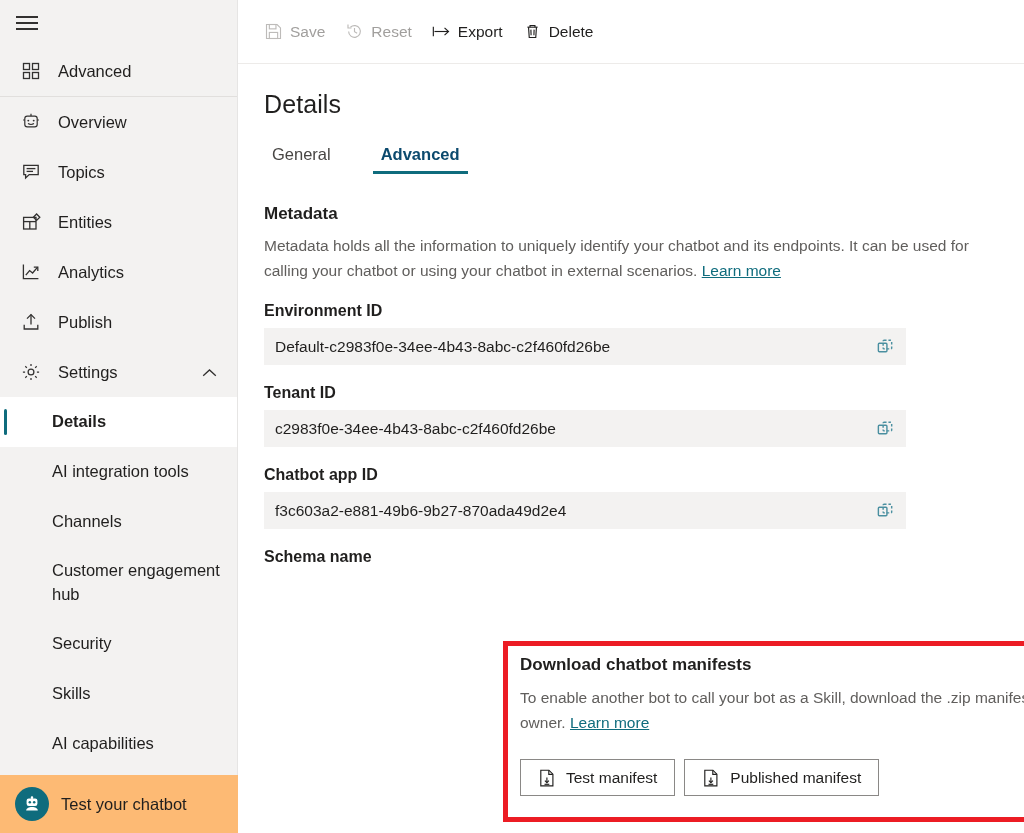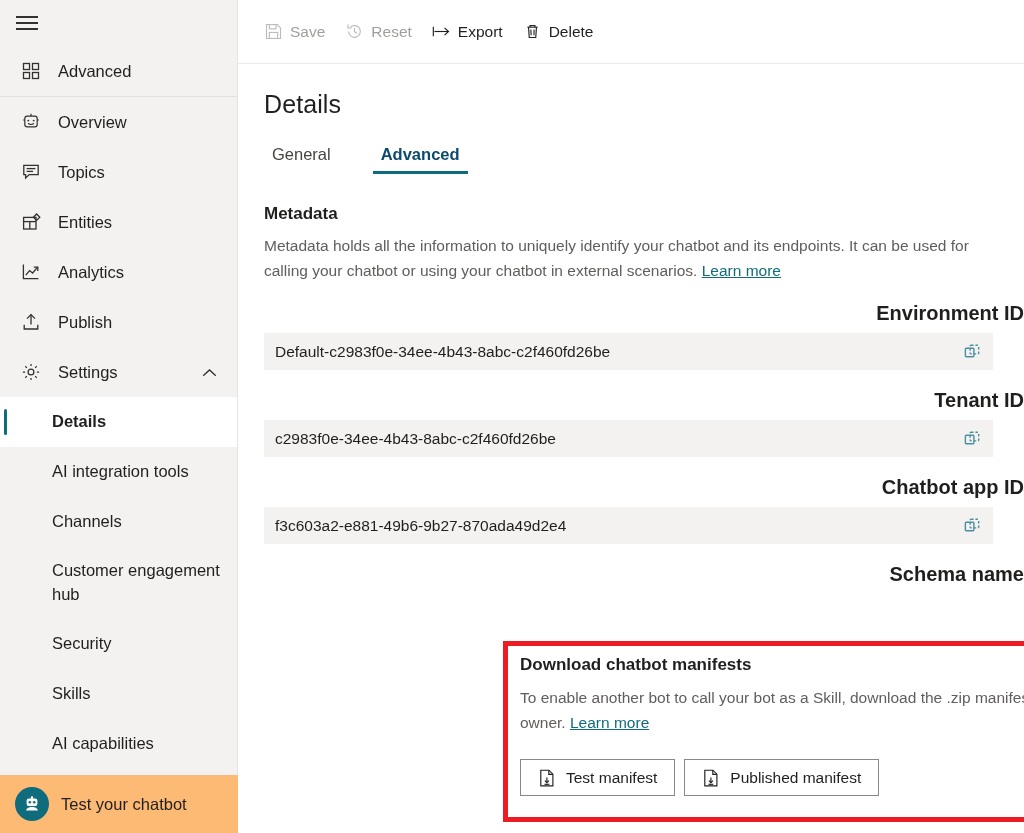--- a/index.html
+++ b/index.html
@@ -115,23 +115,23 @@
   .section-head {
     font-size: 17px; font-weight: bold; color: #201f1e; margin-top: 30px;
   }
   .section-desc {
     font-size: 15.5px; color: #605e5c; line-height: 1.62;
     margin-top: 9px; max-width: 716px;
   }
   a.lnk { color: #0f6c7d; text-decoration: underline; cursor: pointer; }
 
   .field { margin-top: 19px; }
-  .field-label { font-size: 20px; font-weight: bold; color: #201f1e; text-align: right; }
+  .field-label { font-size: 16px; font-weight: bold; color: #201f1e; }
   .field-box {
-    margin-top: 8px; height: 37px; width: 729px;
+    margin-top: 8px; height: 37px; width: 642px;
     background: #f3f2f1; display: flex; align-items: center;
     padding: 0 8px 0 11px;
   }
   .field-value {
     flex: 1; font-size: 15.5px; color: #201f1e;
     overflow: hidden; white-space: nowrap; text-overflow: ellipsis;
   }
   .copy-btn {
     width: 26px; height: 26px; display: flex; align-items: center; justify-content: center;
     cursor: pointer; flex: 0 0 26px;

